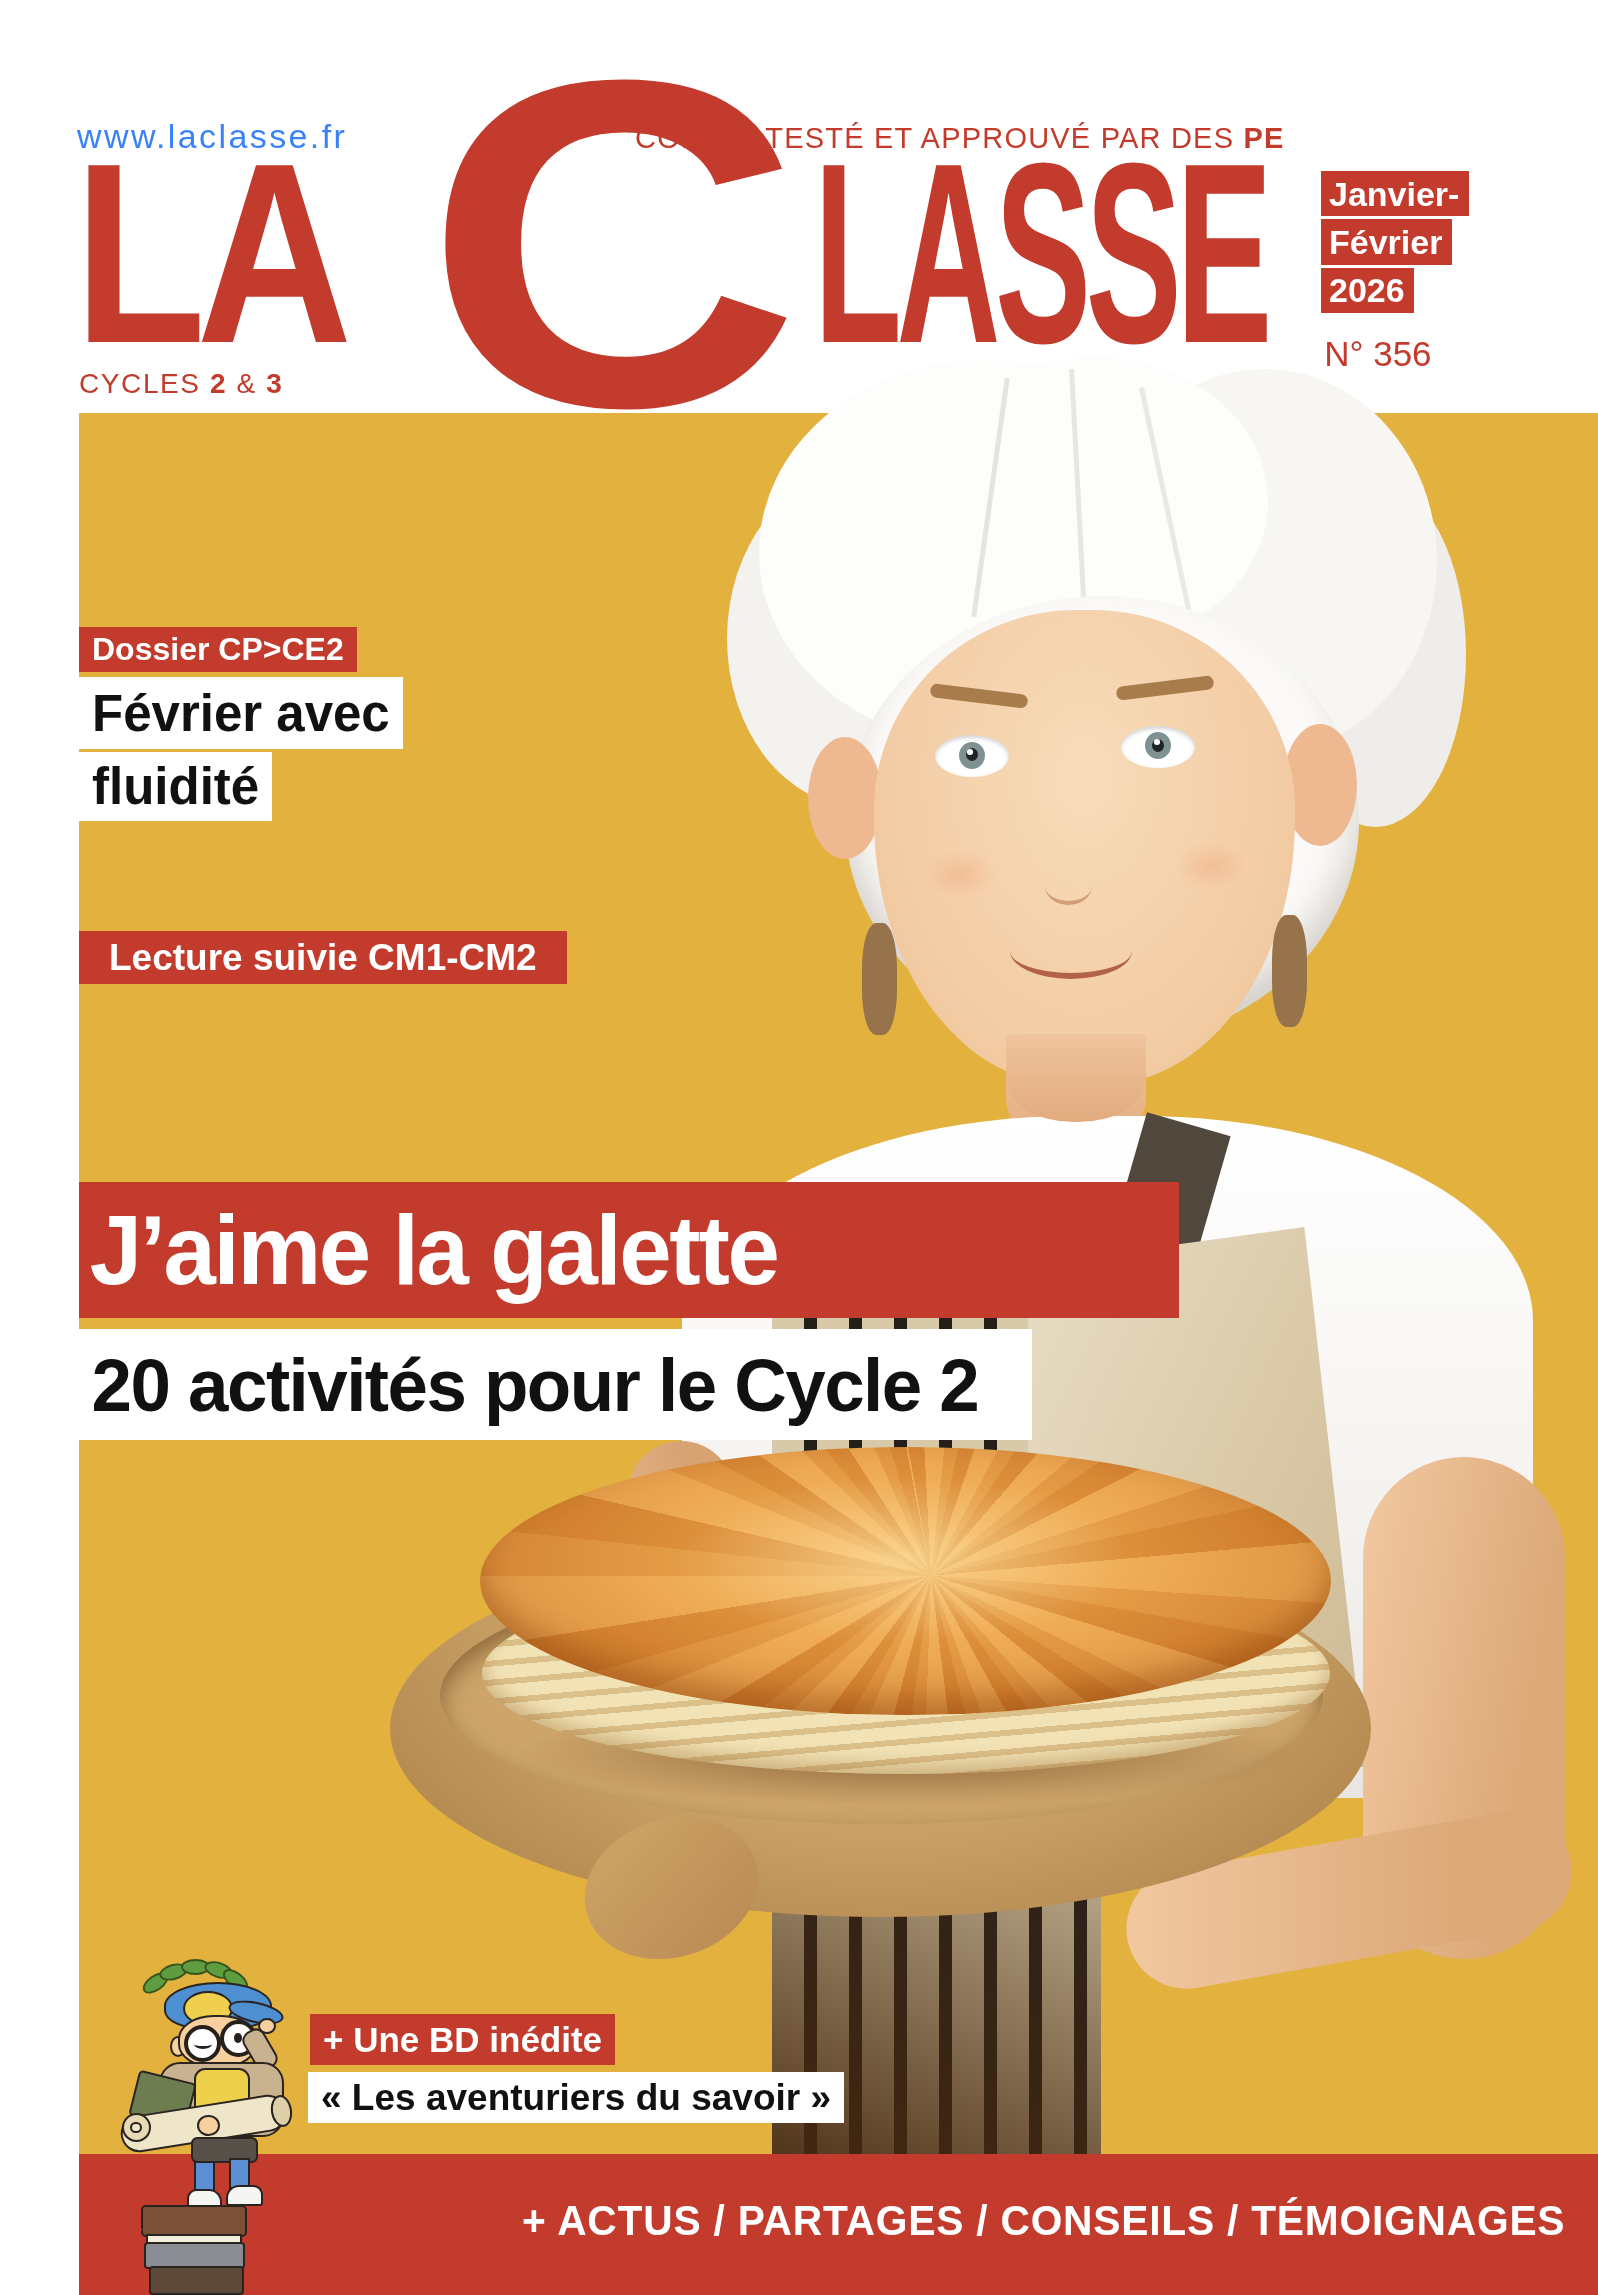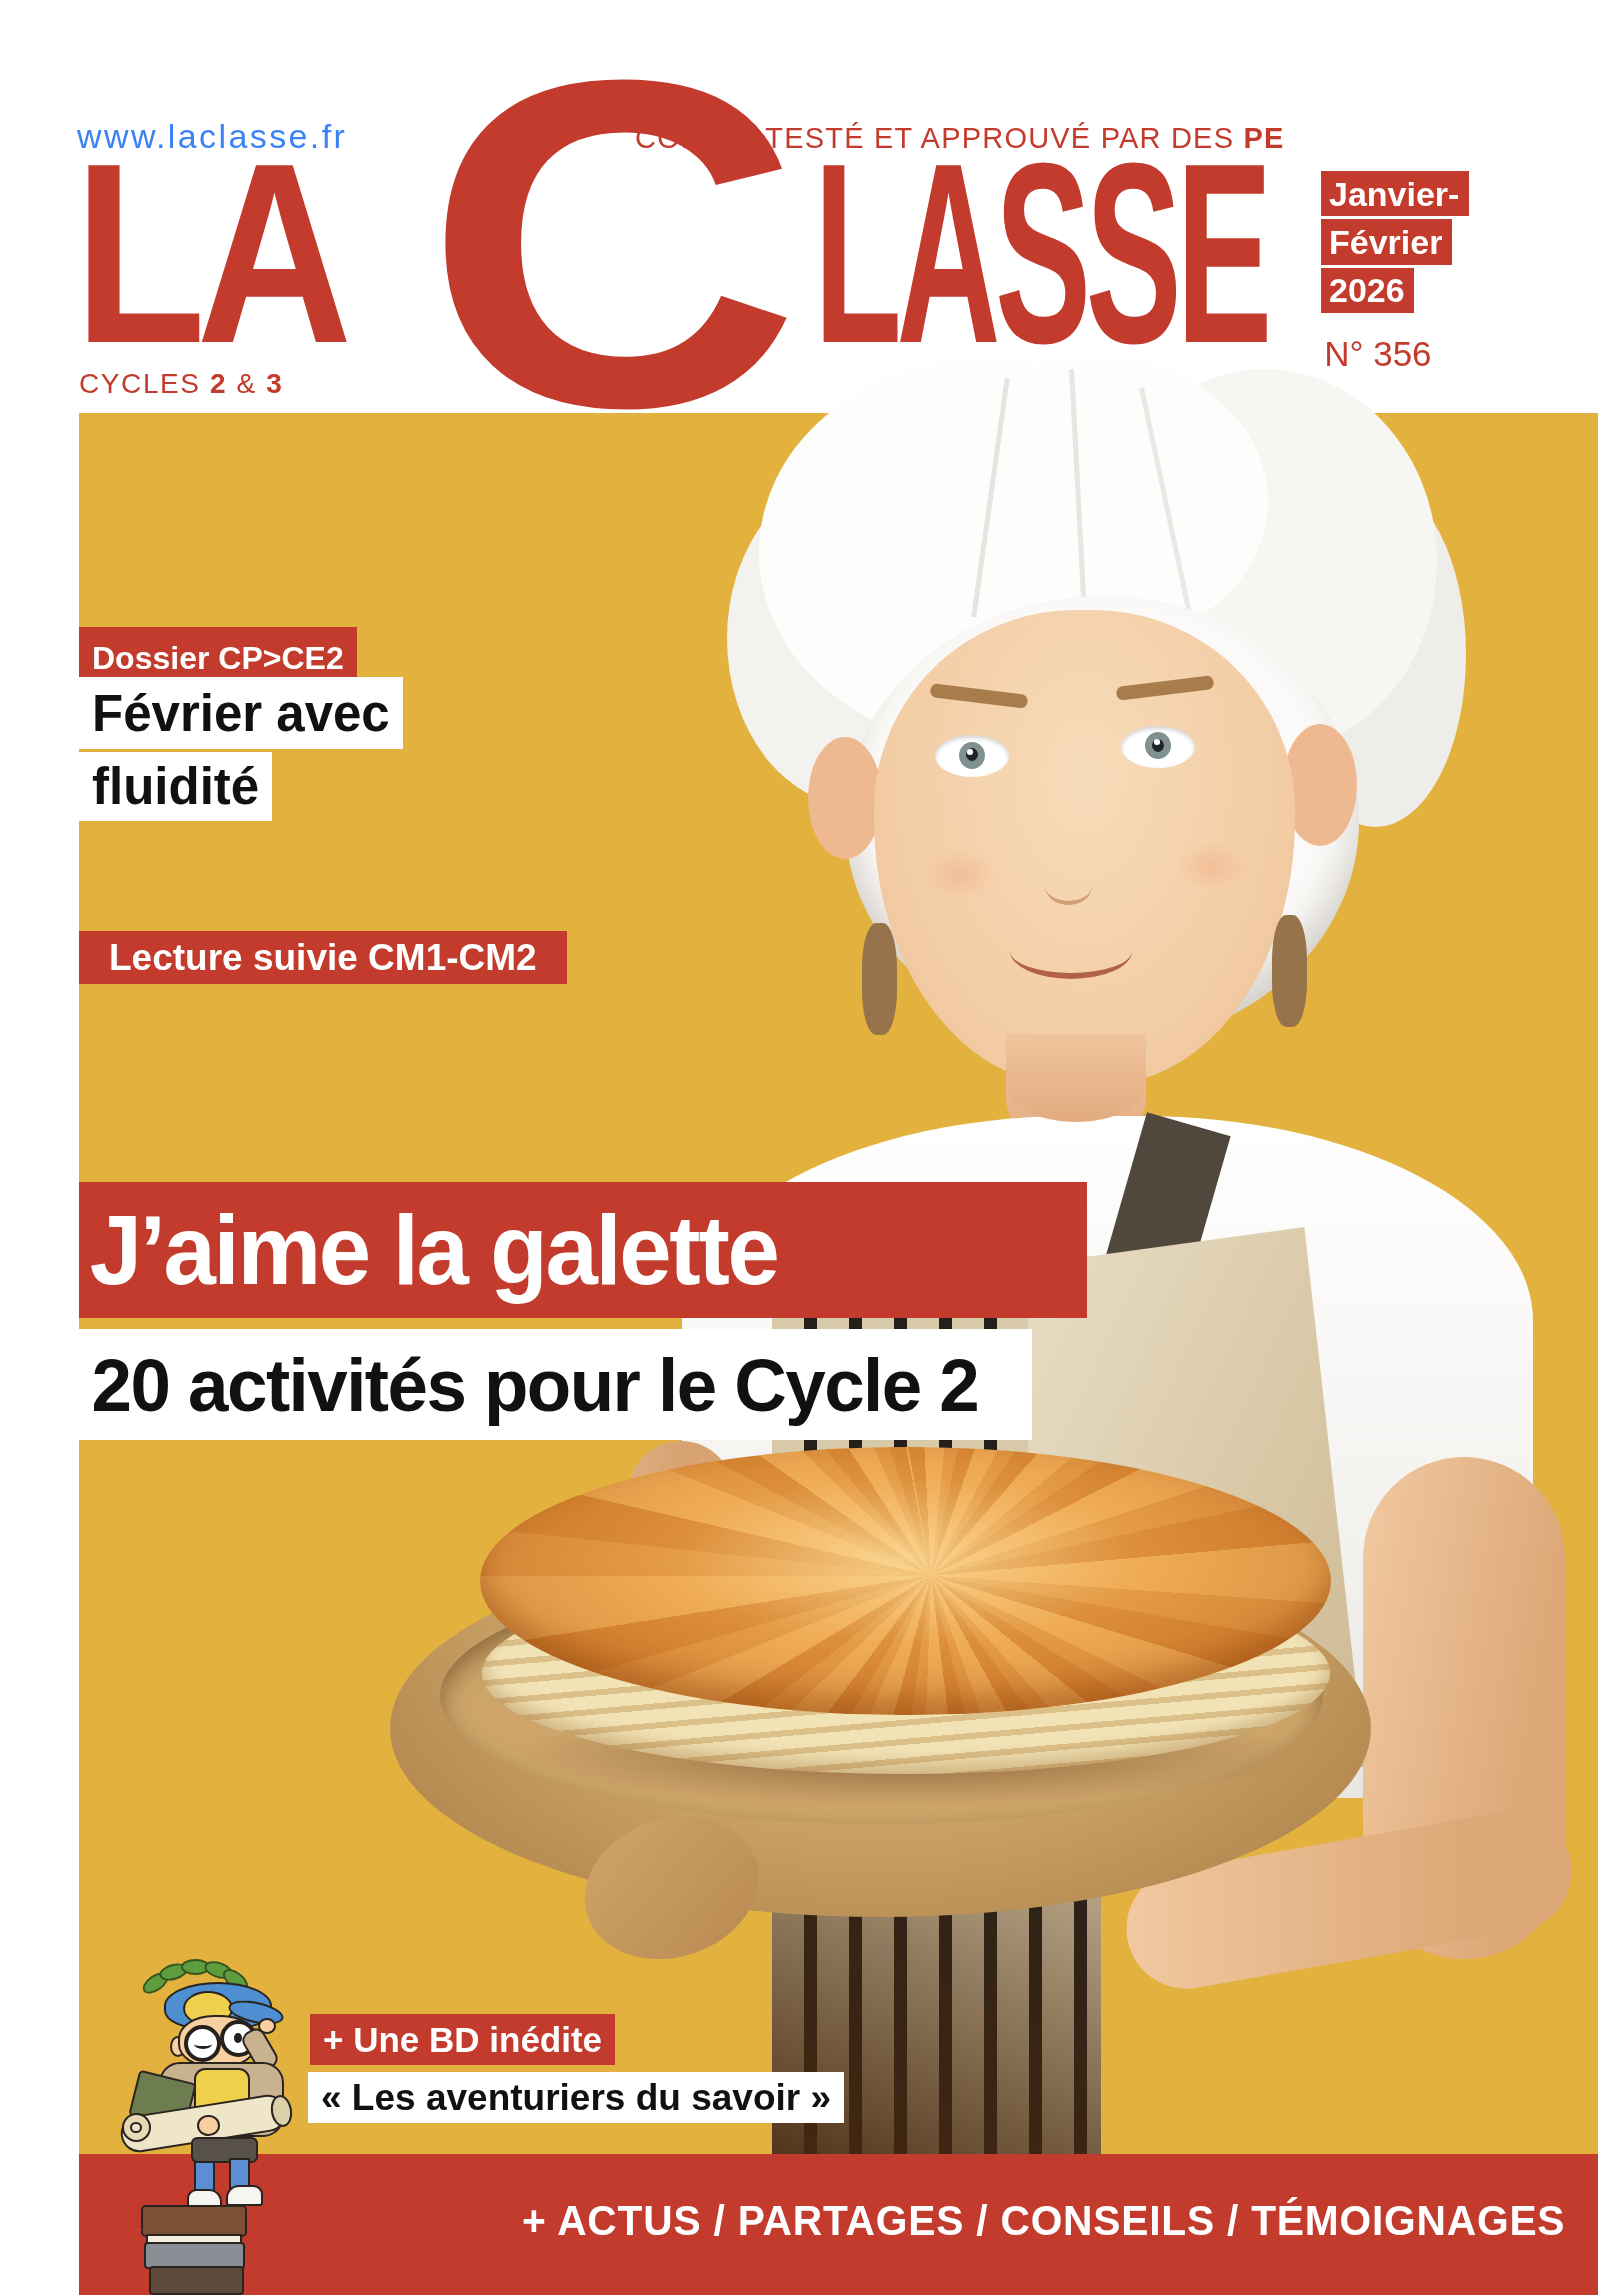--- a/index.html
+++ b/index.html
@@ -49,26 +49,26 @@
   .galette-dome{left:480px;top:1447px;width:851px;height:268px;border-radius:50%;
         background:
          radial-gradient(ellipse at 50% 42%, rgba(255,228,165,.75) 0%, rgba(255,200,120,.18) 38%, rgba(150,60,5,.30) 94%),
          repeating-conic-gradient(from -10deg at 53% 48%, #d5822c 0deg 7deg, #eca64e 7deg 16deg, #df923b 16deg 22deg);
         box-shadow:inset 0 -16px 27px rgba(120,50,5,.35);}
   .mitt{left:583px;top:1819px;width:177px;height:138px;border-radius:50%;transform:rotate(-18deg);
         background:linear-gradient(150deg,#cfa univers66,#b98a54);background:linear-gradient(150deg,#cfa566,#b98a54);}
   
   .badge{background:#c33b2c;color:#ffffff;font-weight:700;display:inline-flex;align-items:center;white-space:nowrap;}
   .whitebox{background:#ffffff;color:#111111;font-weight:700;display:inline-flex;align-items:center;white-space:nowrap;}
-  .dossier-badge{left:79px;top:627px;height:45px;font-size:32px;padding:9px 13px;}
+  .dossier-badge{left:79px;top:627px;height:45px;font-size:32px;padding:0 13px;}
   .dossier-l1{left:79px;top:677px;height:72px;font-size:51px;padding:0 13px;}
   .dossier-l2{left:79px;top:752px;height:69px;font-size:51px;padding:0 13px;}
   .lecture-badge{left:79px;top:931px;height:53px;font-size:37px;padding:0 30px;}
   .prince-box{left:79px;top:989px;height:72px;font-size:50px;padding:0 14.5px;}
-  .main-banner{left:79px;top:1182px;width:1008px;height:136px;background:#c33b2c;display:flex;align-items:center;}
+  .main-banner{left:79px;top:1182px;width:1100px;height:136px;background:#c33b2c;display:flex;align-items:center;}
   .main-banner span{color:#fff;font-weight:700;font-size:98px;letter-spacing:-2.4px;padding-left:11.2px;
         transform:scaleX(.96);transform-origin:left center;white-space:nowrap;}
   .subtitle-box{left:79px;top:1329px;width:953px;height:111px;background:#fff;display:flex;align-items:center;}
   .subtitle-box span{color:#111;font-weight:700;font-size:75px;letter-spacing:-1.6px;padding-left:13px;
         transform:scaleX(.97);transform-origin:left center;white-space:nowrap;}
   .bd-badge{left:310px;top:2014px;height:51px;font-size:35px;padding:0 13px;}
   .bd-box{left:308px;top:2072px;height:51px;font-size:37px;padding:0 13px;}
   
   .footer-band{left:79px;top:2154px;width:1520px;height:141px;background:#c33b2c;}
   .footer-text{left:522px;top:2197px;color:#ffffff;font-weight:700;font-size:42px;letter-spacing:0.8px;

